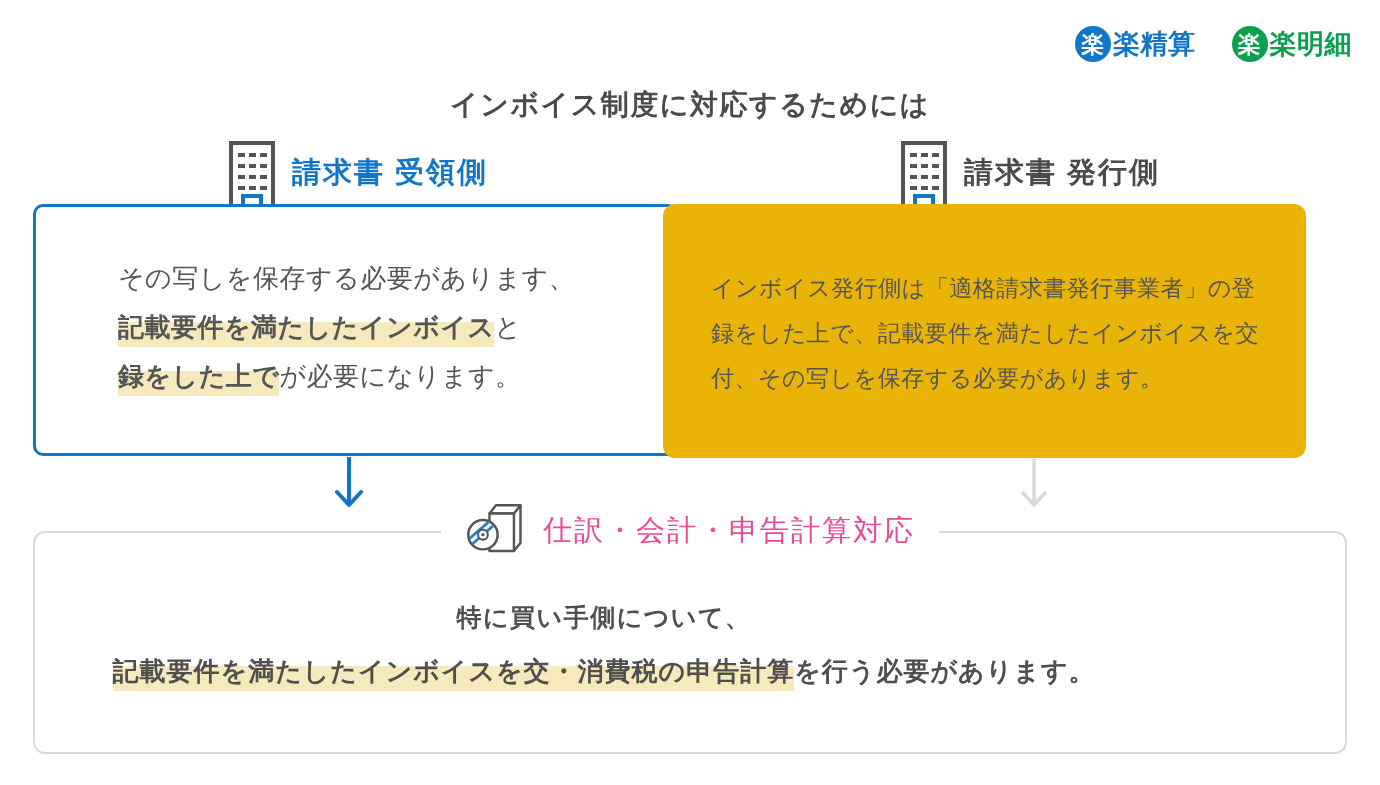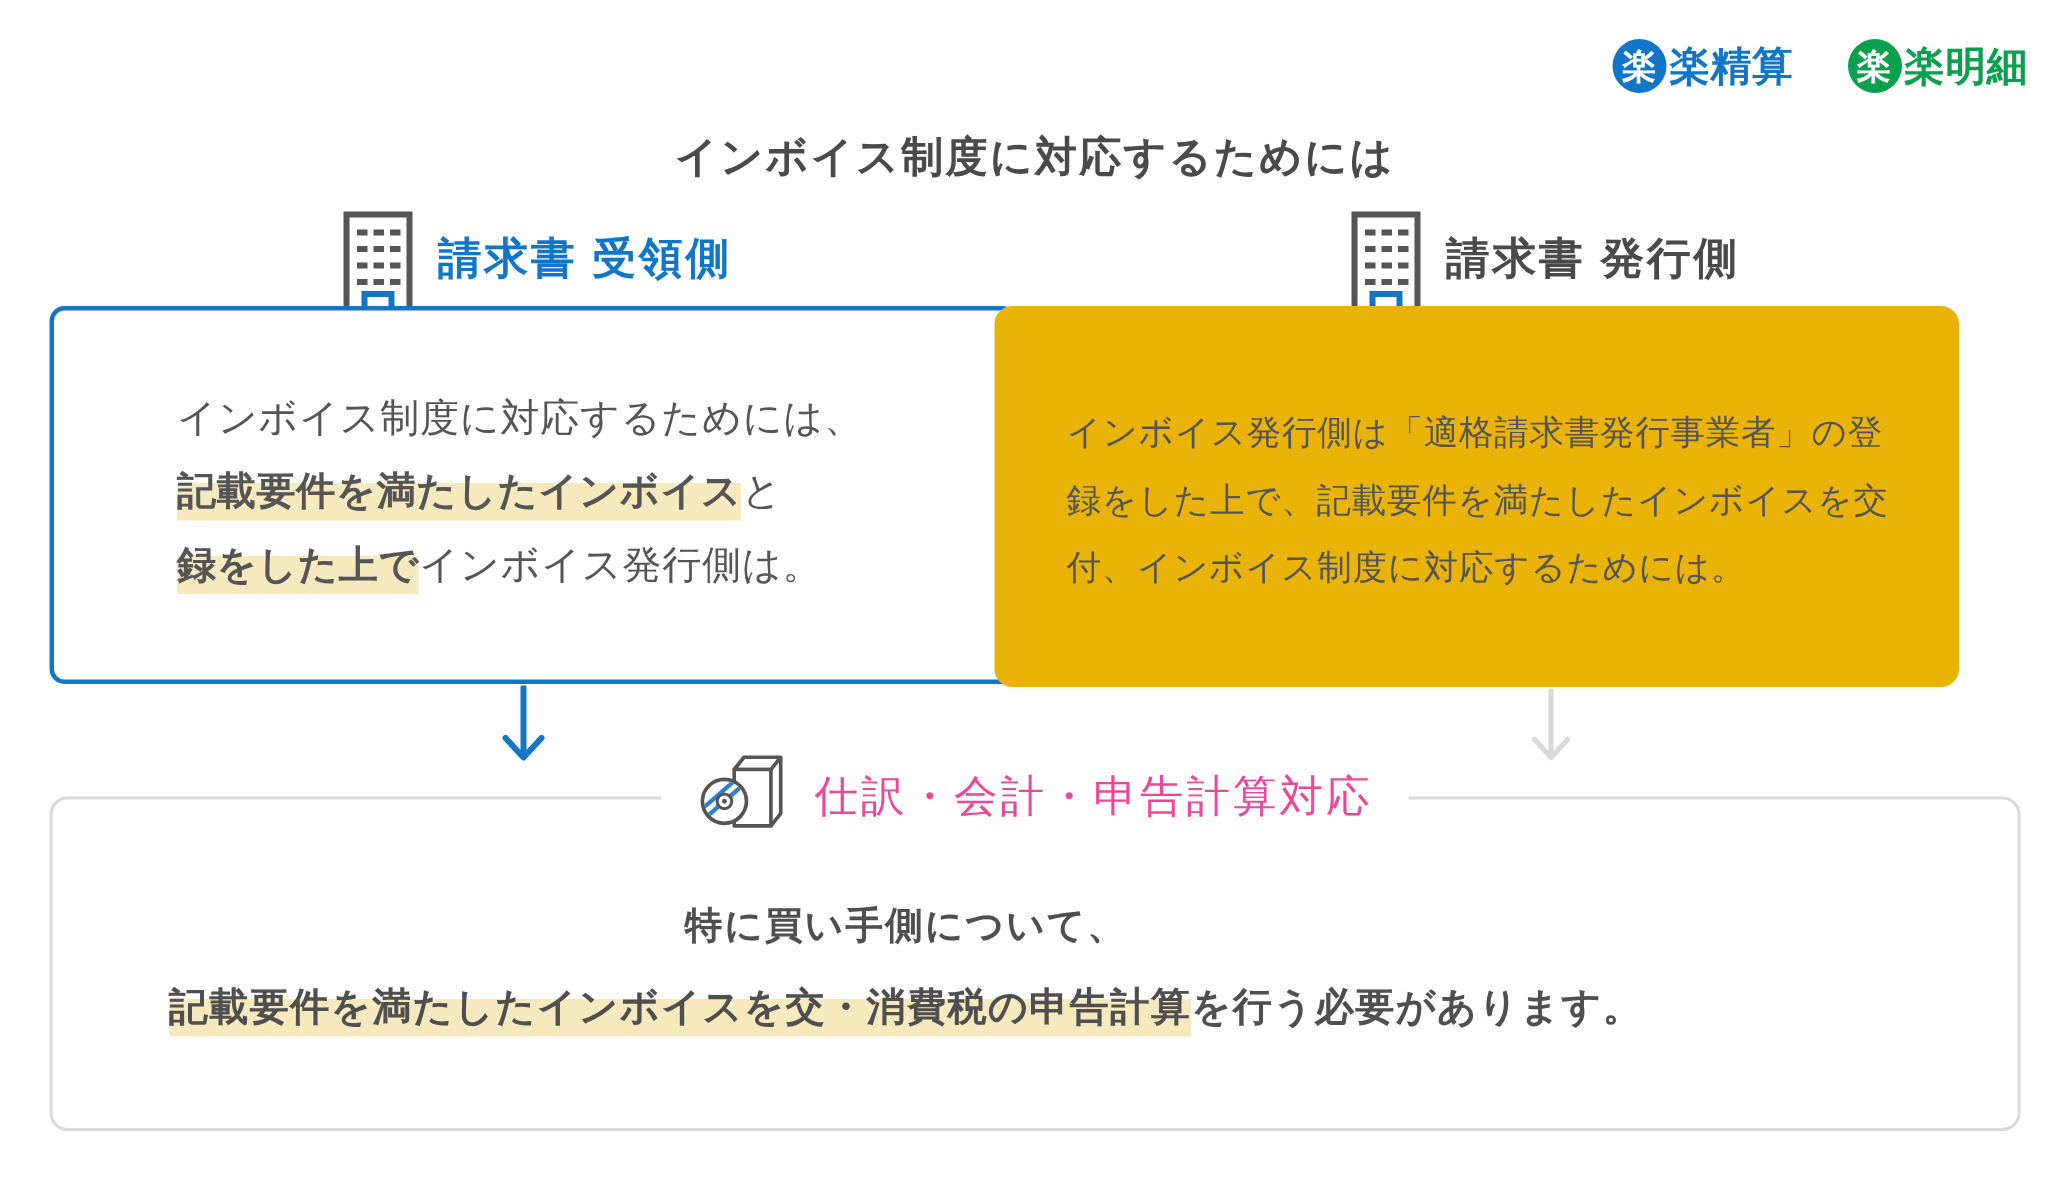--- a/index.html
+++ b/index.html
@@ -119,31 +119,31 @@
             <rect x="32" y="46" width="7" height="4"></rect>
         </g>
         <path d="M15 66 V56 H33 V66" fill="none" stroke="#1276c8" stroke-width="4"></path>
       </svg>
     </span>
     <span class="col-header-label">請求書 発行側</span>
   </div>
 
   <div class="receiver-box">
     <p>
-      <span>インボイス制度に対応するためには、</span><br>
+      <span>その写しを保存する必要があります、</span><br>
       <span class="hl">記載要件を満たしたインボイス</span><span>と</span><br>
-      <span class="hl">録をした上で</span><span>インボイス発行側は。</span>
+      <span class="hl">録をした上で</span><span>が必要になります。</span>
     </p>
   </div>
 
   <div class="issuer-box">
     <p>
       <span>インボイス発行側は「適格請求書発行事業者」の登</span><br>
       <span>録をした上で、記載要件を満たしたインボイスを交</span><br>
-      <span>付、インボイス制度に対応するためには。</span>
+      <span>付、その写しを保存する必要があります。</span>
     </p>
   </div>
 
   <span class="arrow blue">
     <svg width="30" height="56" viewBox="0 0 30 56">
       <path d="M15 1 V46 M3 35 L15 48 L27 35" fill="none" stroke="#1276c8" stroke-width="4" stroke-linecap="round" stroke-linejoin="round"></path>
     </svg>
   </span>
   <span class="arrow gray">
     <svg width="30" height="54" viewBox="0 0 30 54">

